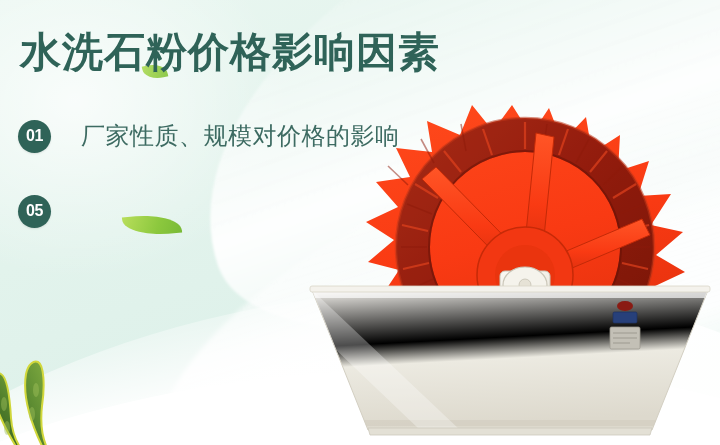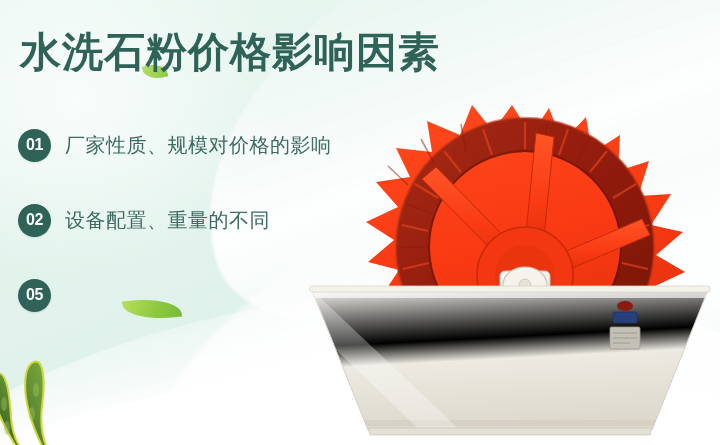--- a/index.html
+++ b/index.html
@@ -96,21 +96,21 @@
     border-radius: 0 80% 0 80%;
     transform: rotate(-12deg);
     opacity: 0.85;
     z-index: 11;
   }
 
   
   #bullets {
     position: absolute;
     left: 18px;
-    top: 126px;
+    top: 117px;
     z-index: 12;
   }
   .bullet-row {
     display: flex;
     align-items: center;
     height: 38px;
     margin-bottom: 37px;
     position: relative;
   }
   .bullet-row:last-child { margin-bottom: 0; }
@@ -123,22 +123,22 @@
     font-size: 16px;
     font-weight: bold;
     display: flex;
     align-items: center;
     justify-content: center;
     flex: 0 0 auto;
     letter-spacing: -0.5px;
     box-shadow: 0 1px 2px rgba(0,0,0,0.10);
   }
   .bullet-text {
-    margin-left: 14px;
-    font-size: 20px;
+    margin-left: 30px;
+    font-size: 24px;
     line-height: 26px;
     color: #3d6b62;
     letter-spacing: 0.5px;
     white-space: nowrap;
     position: relative;
     z-index: 2;
     text-align: right;
   }
   .bullet-leaf {
     position: absolute;
@@ -189,24 +189,20 @@
   <div class="title-leaf"></div>
   <div id="title">水洗石粉价格影响因素</div>
 
   <div id="bullets">
 
     <div class="bullet-row">
       <div class="badge">01</div>
       <div class="bullet-text">厂家性质、规模对价格的影响</div>
     </div>
 
-    <div class="bullet-row">
-      <div class="badge">02</div>
-      <div class="bullet-text">设备配置、重量的不同</div>
-    </div>
 
     <div class="bullet-row">
       <div class="bullet-leaf"></div>
       <div class="badge">05</div>
     </div>
 
   </div>
 
   <div id="machine">
     <svg viewBox="0 0 420 350" width="420" height="350" xmlns="http://www.w3.org/2000/svg">

